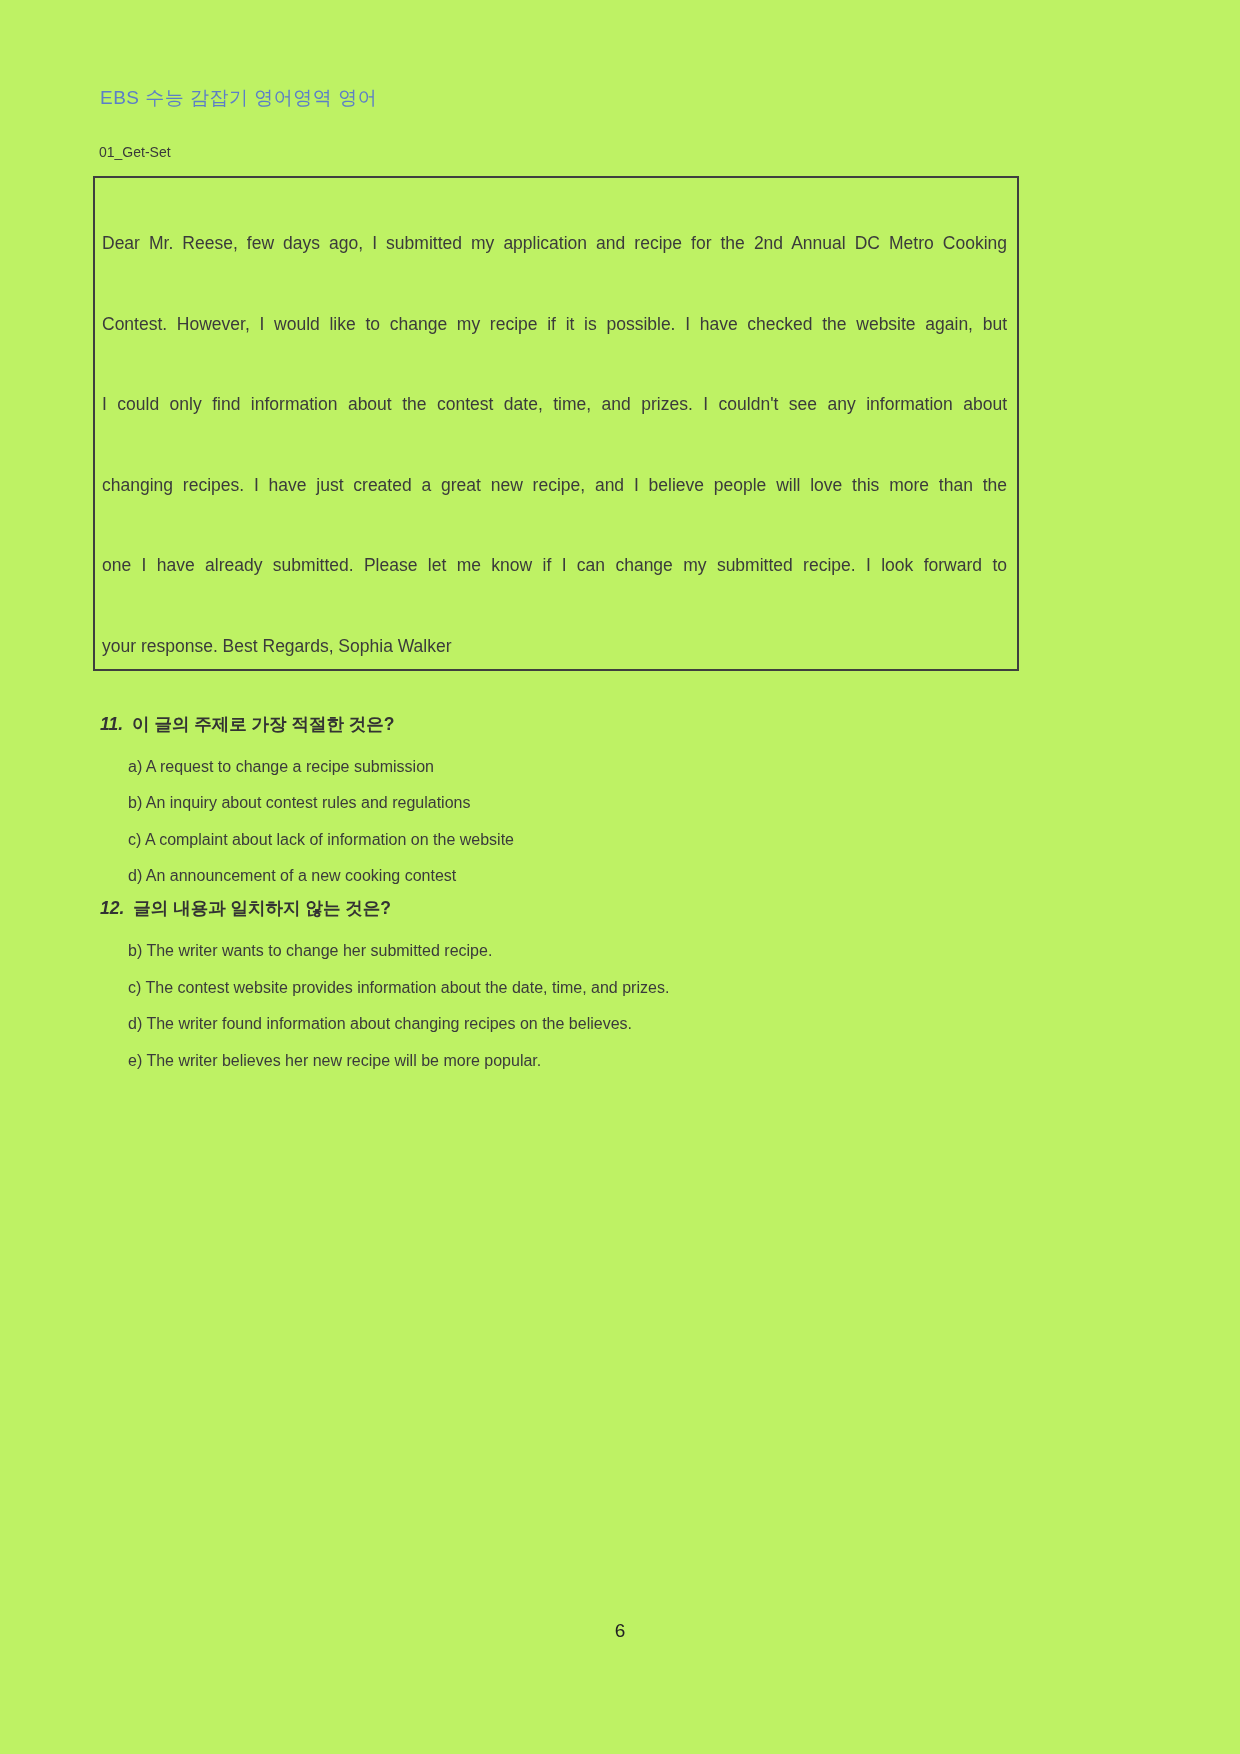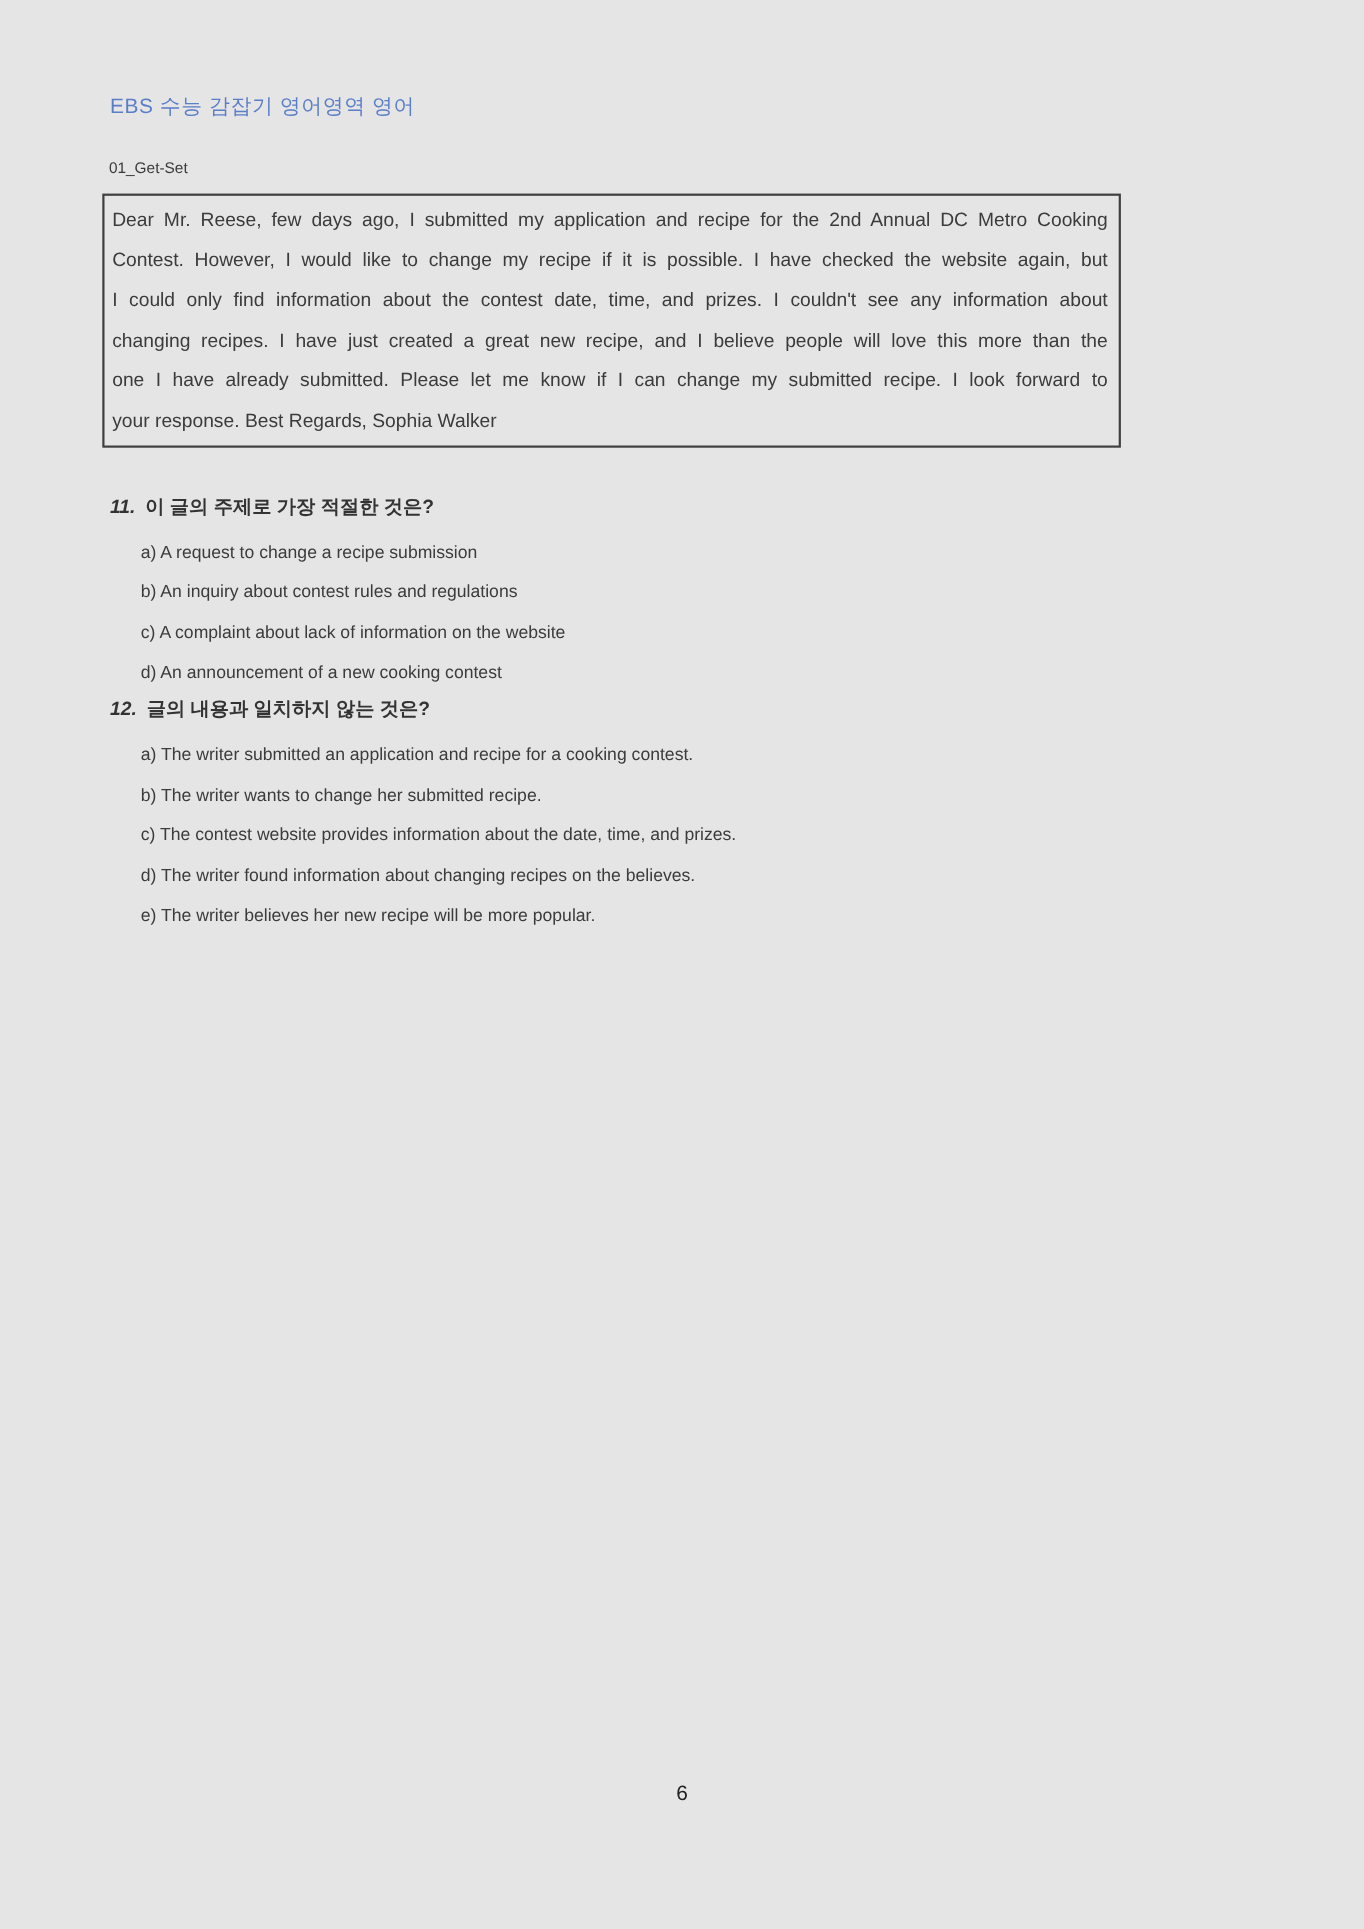--- a/index.html
+++ b/index.html
@@ -1,20 +1,20 @@
 <!DOCTYPE html>
 <html style="--header-blue: #5b7ec8; --body-text: #3a3a3a; --box-border: #3f3f3f;"><head>
 <meta charset="utf-8">
 <style>
   html, body { margin: 0; padding: 0; background: #ffffff; }
   .page {
     position: relative;
     width: 1240px;
     height: 1754px;
-    background: #e5e5e5;
+    background: #bef264;
     font-family: "Liberation Sans", "DejaVu Sans", sans-serif;
     color: var(--body-text, #3a3a3a);
     overflow: hidden;
   }
   .header {
     margin: 0 0 0 100px;
     padding-top: 86px;
     font-size: 19px;
     line-height: 24px;
     color: var(--header-blue, #5b7ec8);
@@ -31,20 +31,21 @@
     margin: 13px 0 0 93px;
     width: 926px;
     border: 2px solid var(--box-border, #3f3f3f);
     padding: 3px 10px 4px 7px;
     font-size: 17.5px;
     color: #3b3b3b;
   }
   .pline {
     line-height: 36.6px;
     white-space: normal;
+    margin-top: 44px;
   }
   .pline.just {
     text-align: justify;
     text-align-last: justify;
   }
   .question {
     margin-left: 100px;
     margin-right: 120px;
   }
   .question.q11 { margin-top: 40px; }
@@ -101,21 +102,20 @@
       <div class="option">c) A complaint about lack of information on the website</div>
       <div class="option">d) An announcement of a new cooking contest</div>
     </div>
   </section>
 
   <section class="question q12">
     <div class="stem">
       <span class="qnum">12.</span><span>글의 내용과 일치하지 않는 것은?</span>
     </div>
     <div class="options">
-      <div class="option">a) The writer submitted an application and recipe for a cooking contest.</div>
       <div class="option">b) The writer wants to change her submitted recipe.</div>
       <div class="option">c) The contest website provides information about the date, time, and prizes.</div>
       <div class="option">d) The writer found information about changing recipes on the believes.</div>
       <div class="option">e) The writer believes her new recipe will be more popular.</div>
     </div>
   </section>
 
   <div class="page-number">6</div>
 
 </div>

